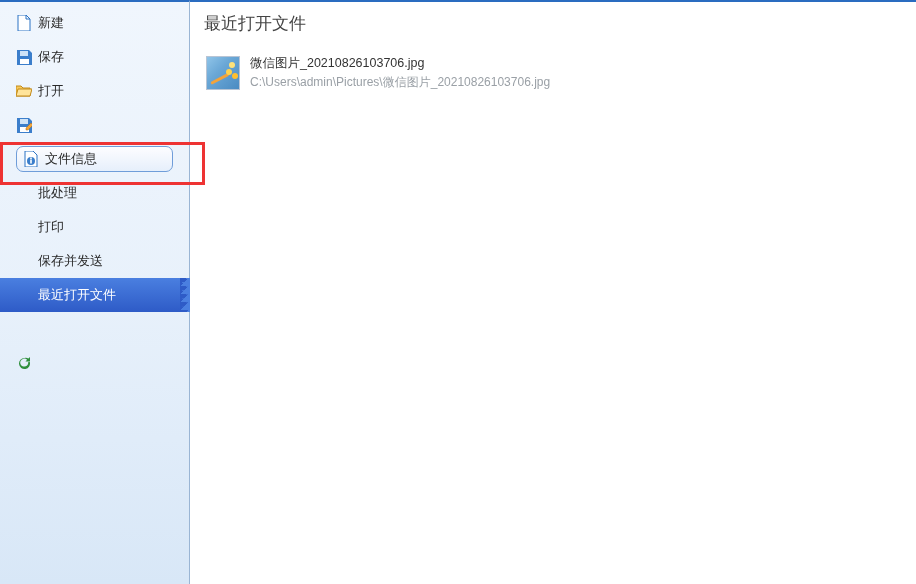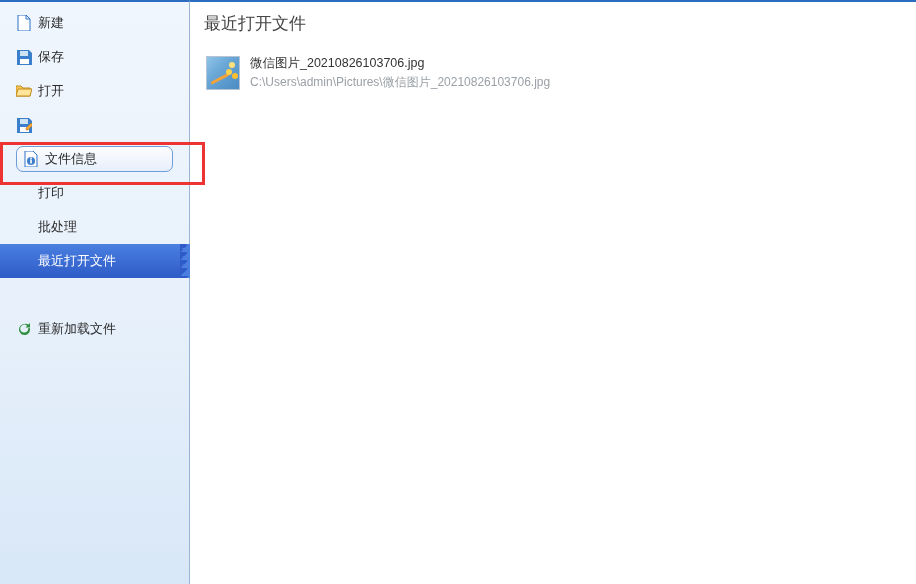--- a/index.html
+++ b/index.html
@@ -166,45 +166,48 @@
             <rect x="6.2" y="8.5" width="1.6" height="4" fill="#fff"></rect>
             <rect x="6.2" y="6.5" width="1.6" height="1.6" fill="#fff"></rect>
           </svg>
       </span>
       <span class="label">文件信息</span>
     </div>
   </div>
 
   <div class="menu-item">
     <span class="icon"></span>
+    <span class="label">批处理</span>
+  </div>
+
+  <div class="menu-item">
+    <span class="icon"></span>
     <span class="label">打印</span>
   </div>
 
   <div class="menu-item">
     <span class="icon"></span>
-    <span class="label">批处理</span>
-  </div>
-
+    <span class="label">保存并发送</span>
+  </div>
 
   <div class="menu-item selected">
     <span class="icon"></span>
     <span class="label">最近打开文件</span>
   </div>
 
   <div class="menu-item">
     <span class="icon"></span>
   </div>
 
   <div class="menu-item">
     <span class="icon">
       <svg width="15" height="15" viewBox="0 0 15 15">
           <path d="M7.5 2a5.5 5.5 0 1 0 5.3 4h-1.6a4 4 0 1 1-1.1-2.2L8.5 5.5H13V1l-1.6 1.6A5.48 5.48 0 0 0 7.5 2z" fill="#2f8f3d"></path>
         </svg>
     </span>
-    <span class="label">重新加载文件</span>
   </div>
 
 
 </div>
 
 <div class="main">
   <div class="main-title">最近打开文件</div>
   <div class="recent-item">
     <div class="thumb"></div>
     <div class="file-text">

